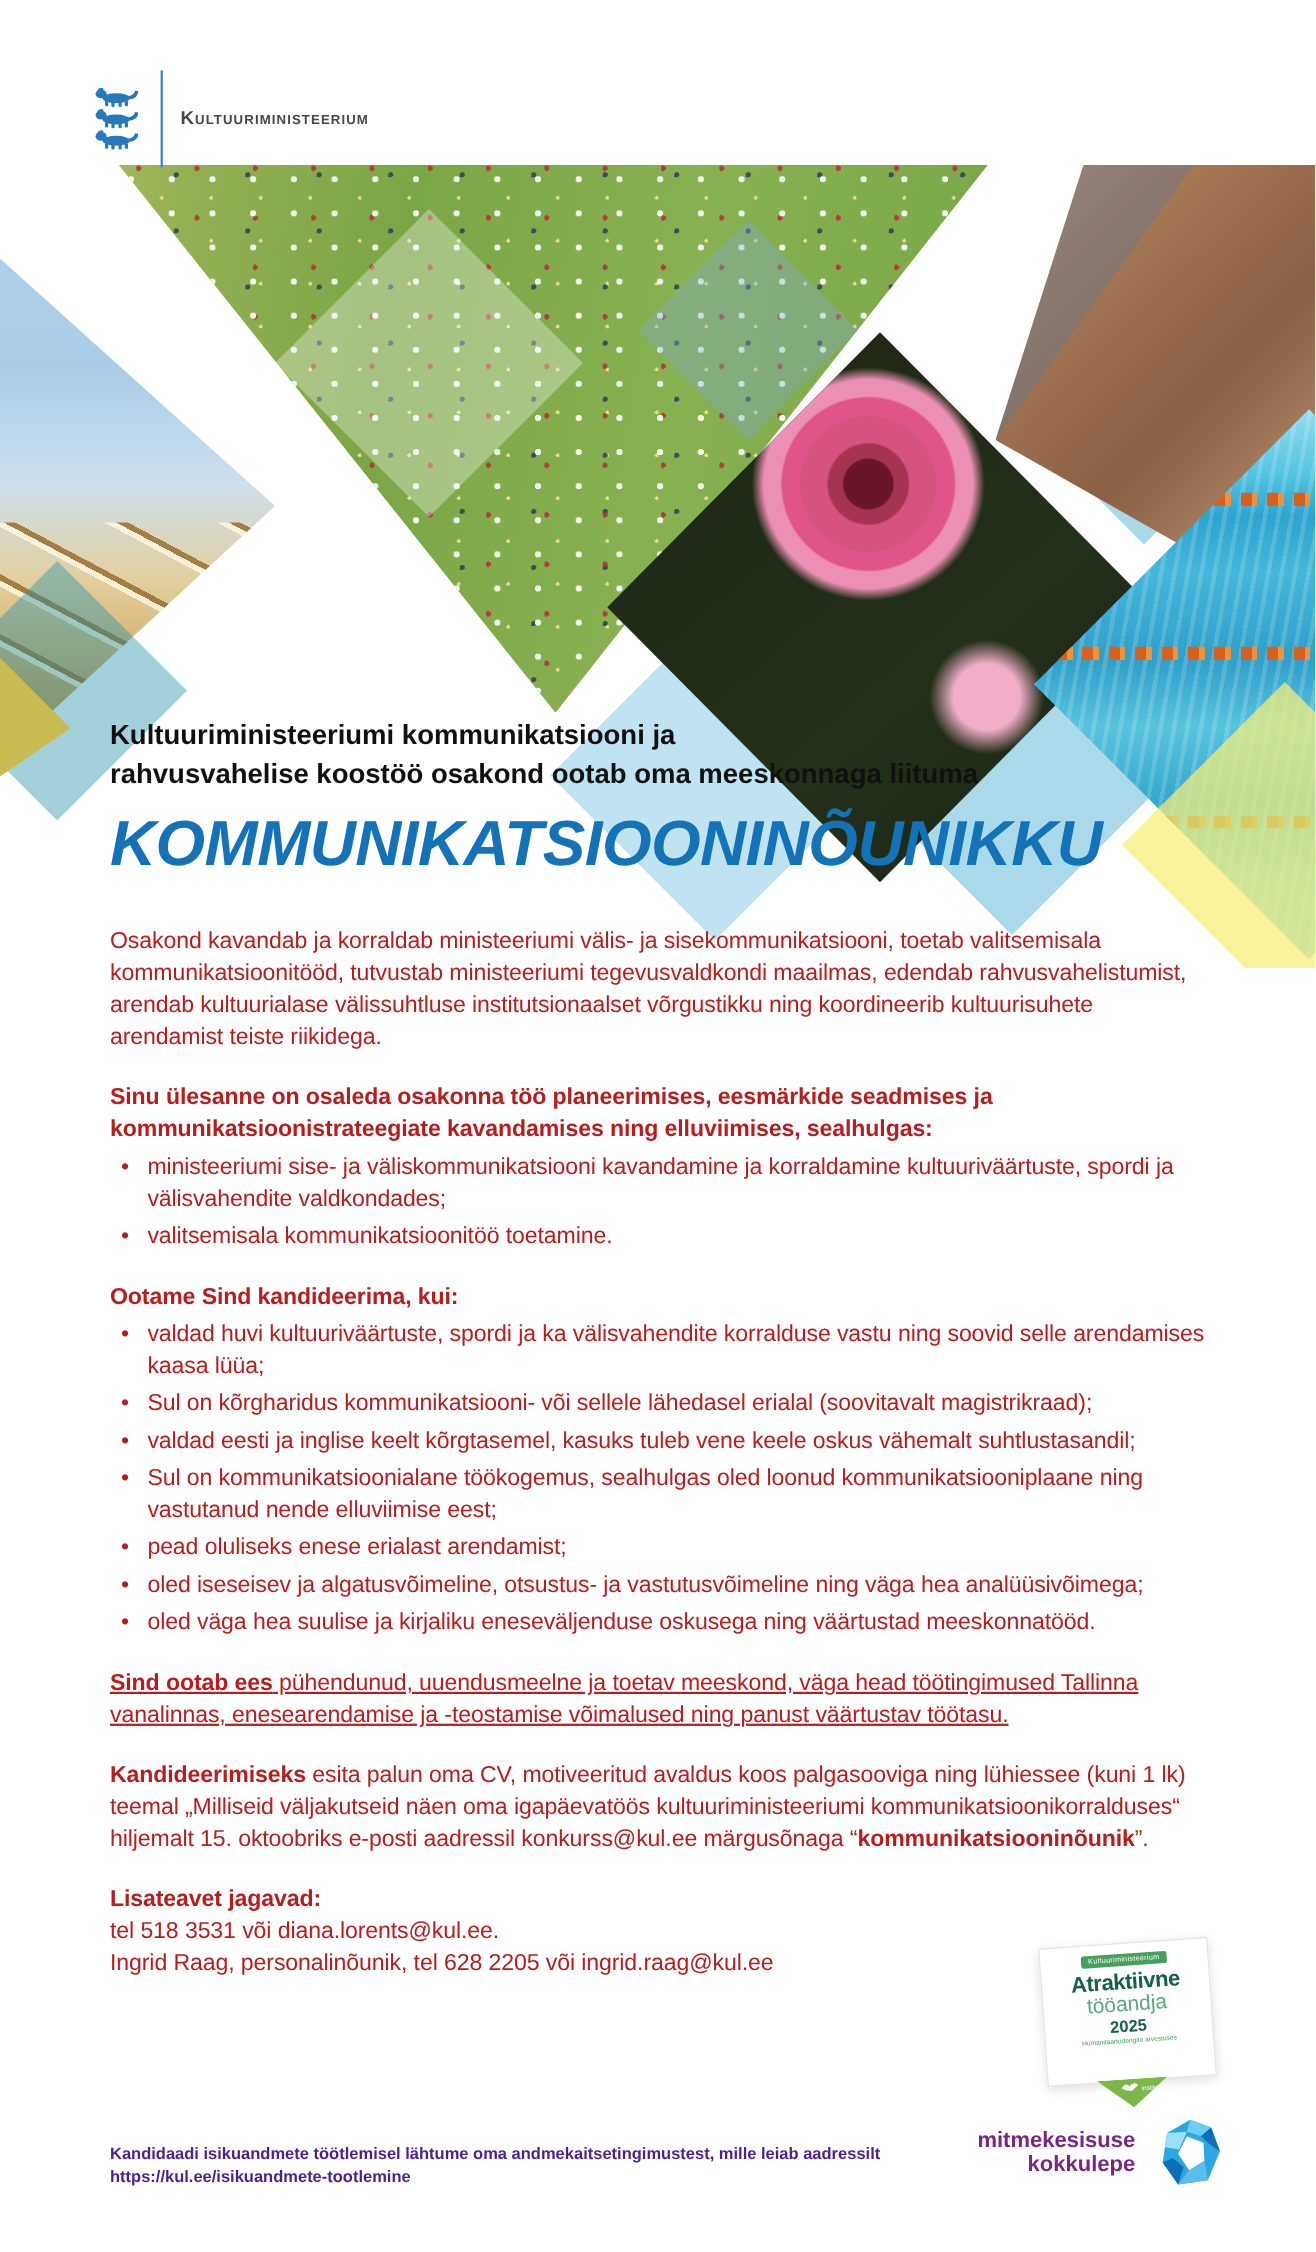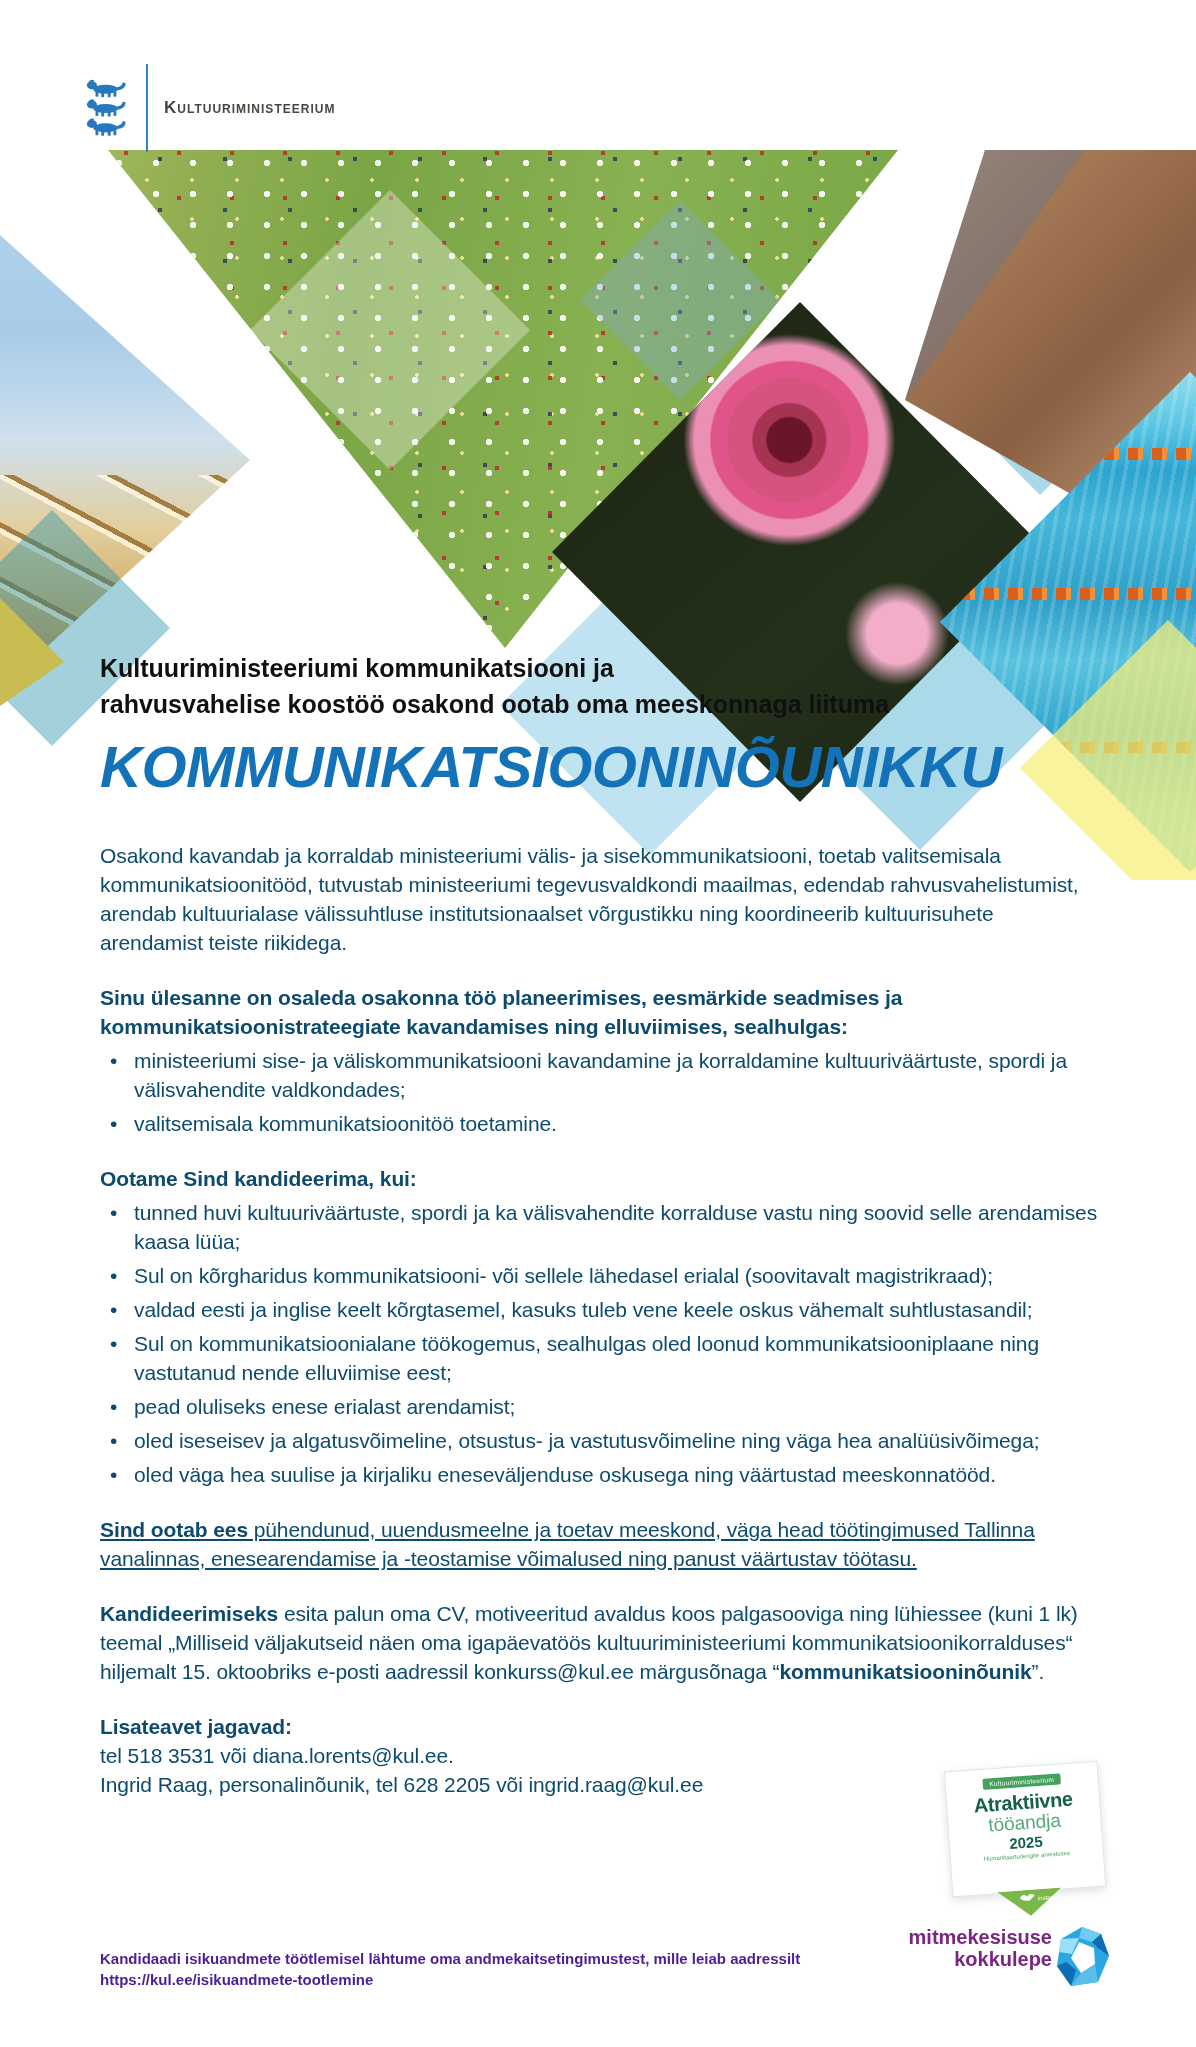--- a/index.html
+++ b/index.html
@@ -54,21 +54,21 @@
       repeating-linear-gradient(90deg,#8a6b28 0 10px,#a5822f 10px 15px,rgba(0,0,0,0) 15px 24px) 0 742px/100% 11px no-repeat,
       repeating-linear-gradient(100deg, rgba(255,255,255,.16) 0 4px, rgba(255,255,255,0) 4px 12px),
       linear-gradient(180deg,#9ae0ee 366px,#55c4e2 430px,#2ba4cf 470px,#45b7da 520px,#2f9fc9 600px,#58c3de 660px,#35a8cf 730px,#6fd0e6 820px);}
   .ov-pool-yellow{clip-path:polygon(1020px 768px,1168px 620px,1316px 768px,1168px 916px);background:rgba(246,238,120,.72);}
 
   
   .content{position:absolute;left:100px;top:650px;width:1000px;z-index:2;}
   .intro{font-size:25px;line-height:36px;font-weight:700;color:#101010;}
   .pos-title{margin-top:15px;font-size:58px;line-height:60px;font-weight:700;
              color:#1472b8;letter-spacing:-.5px;font-style:italic;}
-  .body-txt{font-size:21px;line-height:29px;letter-spacing:-.1px;color:#0c4a6e;}
+  .body-txt{font-size:21px;line-height:29px;letter-spacing:-.1px;color:#b91c1c;}
   .about{margin-top:44px;}
   .sec-h{margin-top:26px;font-weight:700;}
   .blist{list-style:none;margin:2px 0 0 0;padding:0;}
   .blist li{position:relative;padding-left:34px;margin-top:5px;}
   .blist li::before{content:"\2022";position:absolute;left:10px;top:0;}
   .para{margin-top:26px;}
   .b{font-weight:700;}
   .cline{margin-top:0;}
 
   
@@ -79,22 +79,22 @@
          color:#fff;font-size:6.5px;border-radius:2px;letter-spacing:.3px;}
   .badge .w1{margin-top:3px;font-size:20px;font-weight:700;color:#15604a;letter-spacing:-.4px;}
   .badge .w2{font-size:19px;color:#57a87c;margin-top:-2px;}
   .badge .yr{font-size:15px;font-weight:700;color:#15604a;margin-top:0px;}
   .badge .note{font-size:6px;color:#44a05c;margin-top:2px;}
   .badge .instar{position:absolute;left:50%;bottom:-25px;transform:translateX(-50%);}
 
   
   .footer-note{position:absolute;left:100px;top:1948px;font-size:15px;line-height:21px;
                color:#4c1d95;z-index:3;font-weight:bold;}
-  .diversity{position:absolute;right:86px;top:1926px;display:flex;align-items:flex-start;
-             gap:2px;z-index:3;}
+  .diversity{position:absolute;right:86px;top:1926px;display:flex;align-items:center;
+             gap:22px;z-index:3;}
   .div-txt{text-align:right;font-weight:700;font-size:20px;line-height:22px;color:#7c2483;}
 </style>
 </head>
 <body>
 
 <div class="page">
 
   <div class="banner">
     <div class="sh ac-lb-pool"></div>
     <div class="sh ac-lb-flower"></div>
@@ -146,21 +146,21 @@
     <ul class="blist body-txt">
 
         <li>ministeeriumi sise- ja väliskommunikatsiooni kavandamine ja korraldamine kultuuriväärtuste, spordi ja välisvahendite valdkondades;</li>
 
         <li>valitsemisala kommunikatsioonitöö toetamine.</li>
       </ul>
 
     <div class="body-txt sec-h">Ootame Sind kandideerima, kui:</div>
     <ul class="blist body-txt">
 
-        <li>tunned huvi kultuuriväärtuste, spordi ja ka välisvahendite  korralduse vastu ning soovid selle arendamises kaasa lüüa;</li>
+        <li>valdad huvi kultuuriväärtuste, spordi ja ka välisvahendite  korralduse vastu ning soovid selle arendamises kaasa lüüa;</li>
 
         <li>Sul on kõrgharidus kommunikatsiooni- või sellele lähedasel erialal (soovitavalt magistrikraad);</li>
 
         <li>valdad eesti ja inglise keelt kõrgtasemel, kasuks tuleb vene keele oskus vähemalt suhtlustasandil;</li>
 
         <li>Sul on kommunikatsioonialane töökogemus, sealhulgas oled loonud kommunikatsiooniplaane ning vastutanud nende elluviimise eest;</li>
 
         <li>pead oluliseks enese erialast arendamist;</li>
 
         <li>oled iseseisev ja algatusvõimeline, otsustus- ja vastutusvõimeline ning väga hea analüüsivõimega;</li>

